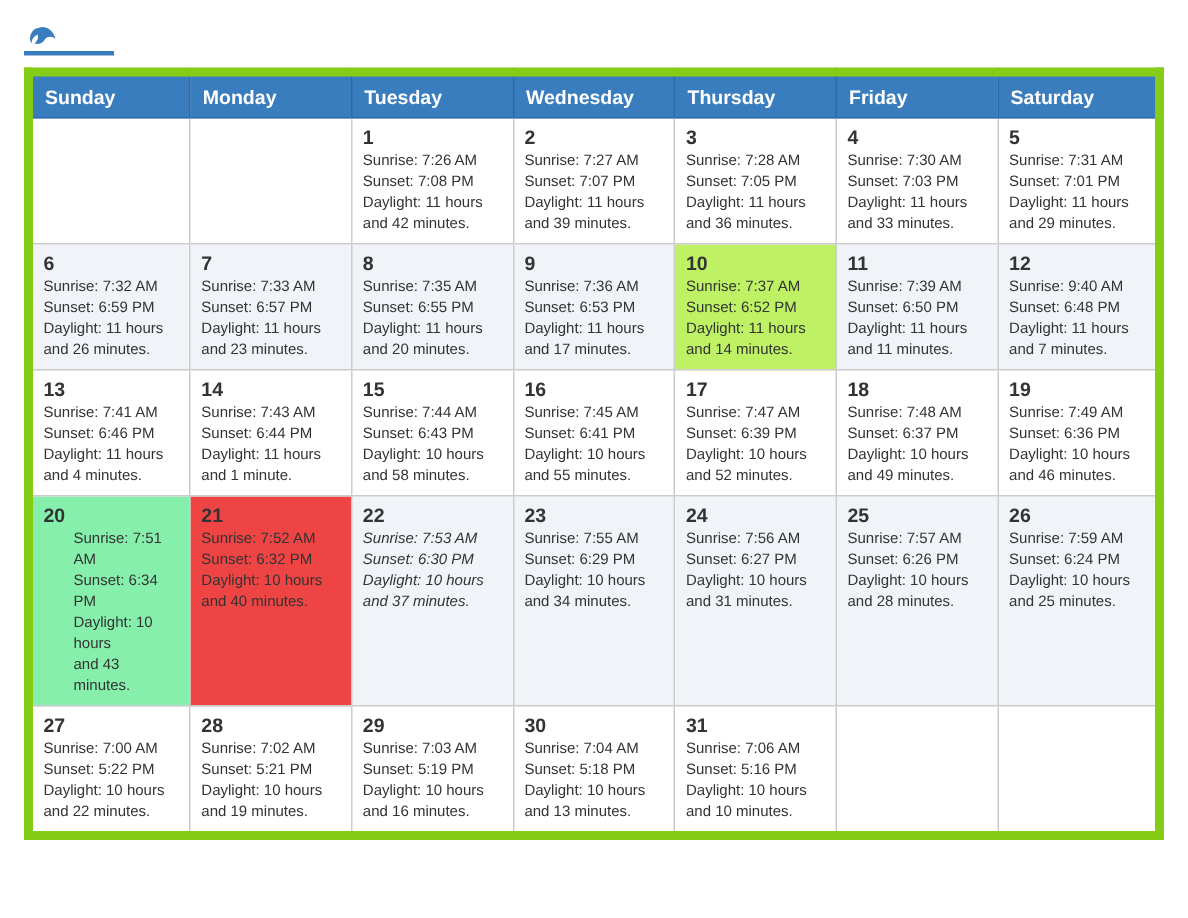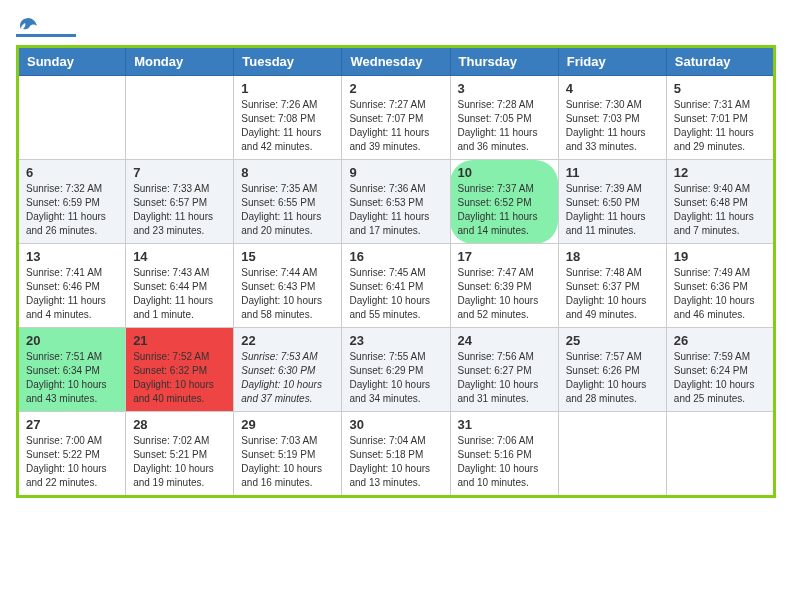--- a/index.html
+++ b/index.html
@@ -36,21 +36,21 @@
       color: #333;
       line-height: 1.1;
     }
     .location-title {
       font-size: 16px;
       color: #555;
     }
     .calendar-table {
       width: 100%;
       border-collapse: collapse;
-      border: 3px solid #84cc16;
+      border: 6px solid #84cc16;
     }
     .calendar-table th {
       background: #3a7dbf;
       color: #fff;
       text-align: left;
       padding: 6px 8px;
       font-size: 13px;
       border: 1px solid #2a6aaa;
     }
     .calendar-table td {
@@ -175,21 +175,21 @@
 Daylight: 11 hours
 and 20 minutes.</div>
         </td>
         <td style="background: rgb(240, 244, 248);">
           <span class="cell-day">9</span>
           <div class="cell-info" style="white-space: pre-line;">Sunrise: 7:36 AM
 Sunset: 6:53 PM
 Daylight: 11 hours
 and 17 minutes.</div>
         </td>
-        <td style="background: #86efac; border-radius: 23px;">
+        <td style="background: #bef264;">
           <span class="cell-day">10</span>
           <div class="cell-info" style="white-space: pre-line;">Sunrise: 7:37 AM
 Sunset: 6:52 PM
 Daylight: 11 hours
 and 14 minutes.</div>
         </td>
         <td style="background: rgb(240, 244, 248);">
           <span class="cell-day">11</span>
           <div class="cell-info" style="white-space: pre-line;">Sunrise: 7:39 AM
 Sunset: 6:50 PM
@@ -251,21 +251,21 @@
           <span class="cell-day">19</span>
           <div class="cell-info" style="white-space: pre-line;">Sunrise: 7:49 AM
 Sunset: 6:36 PM
 Daylight: 10 hours
 and 46 minutes.</div>
         </td>
       </tr>
       <tr>
         <td style="background: #86efac;">
           <span class="cell-day">20</span>
-          <div class="cell-info" style="white-space: pre-line;">Sunrise: 7:51 AM
+          <div class="cell-info" style="white-space: pre-line; margin-left: 20px;">Sunrise: 7:51 AM
 Sunset: 6:34 PM
 Daylight: 10 hours
 and 43 minutes.</div>
         </td>
         <td style="background: #ef4444;">
           <span class="cell-day">21</span>
           <div class="cell-info" style="white-space: pre-line;">Sunrise: 7:52 AM
 Sunset: 6:32 PM
 Daylight: 10 hours
 and 40 minutes.</div>

